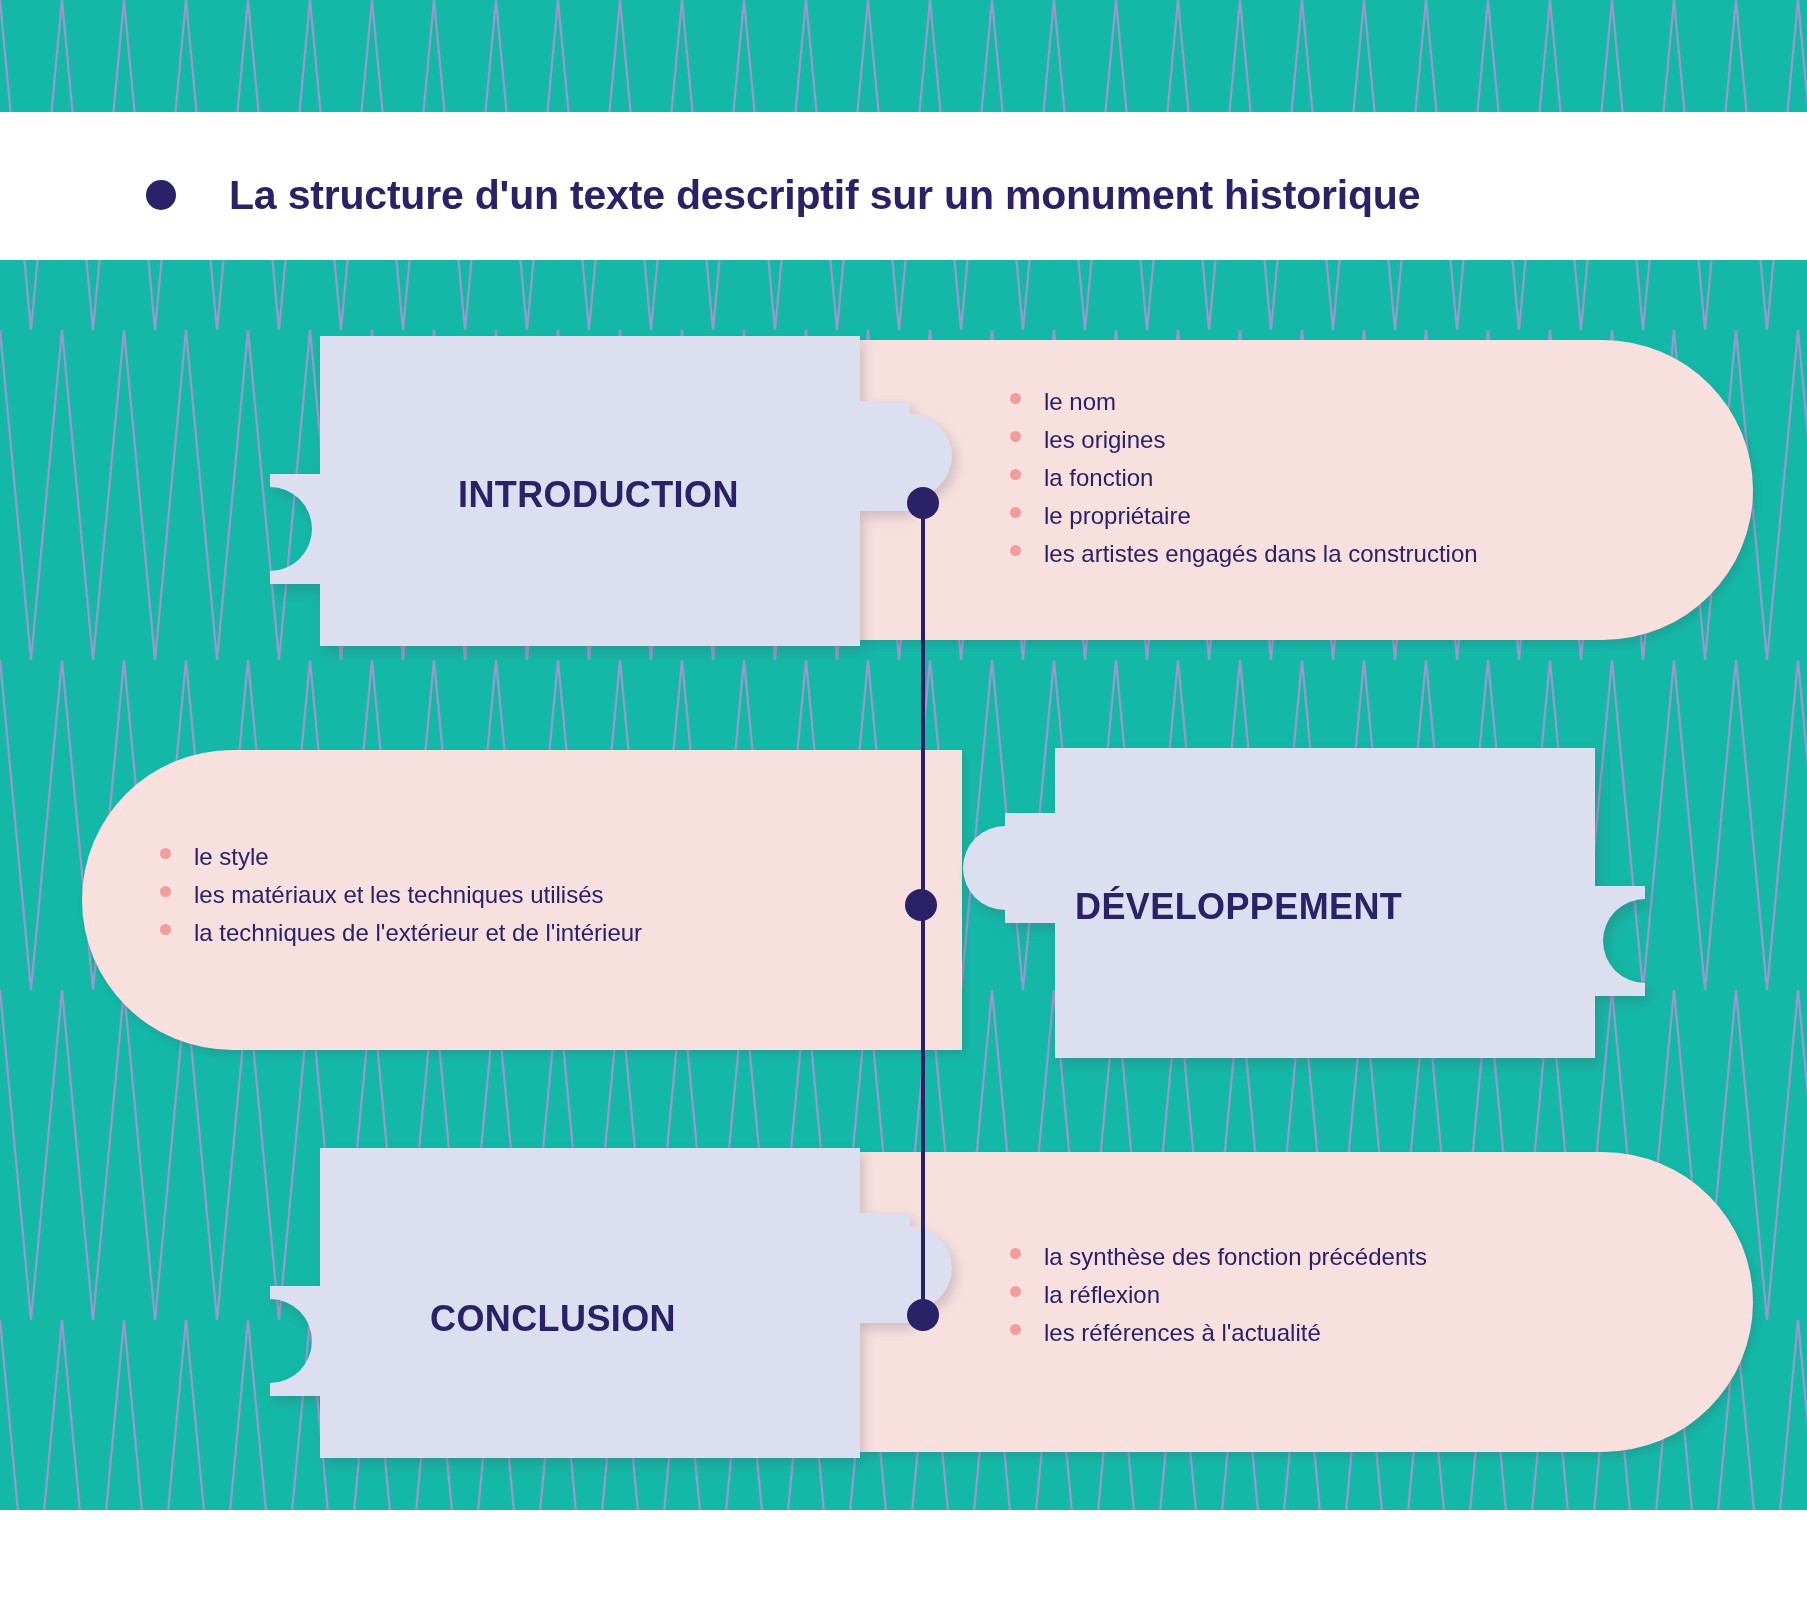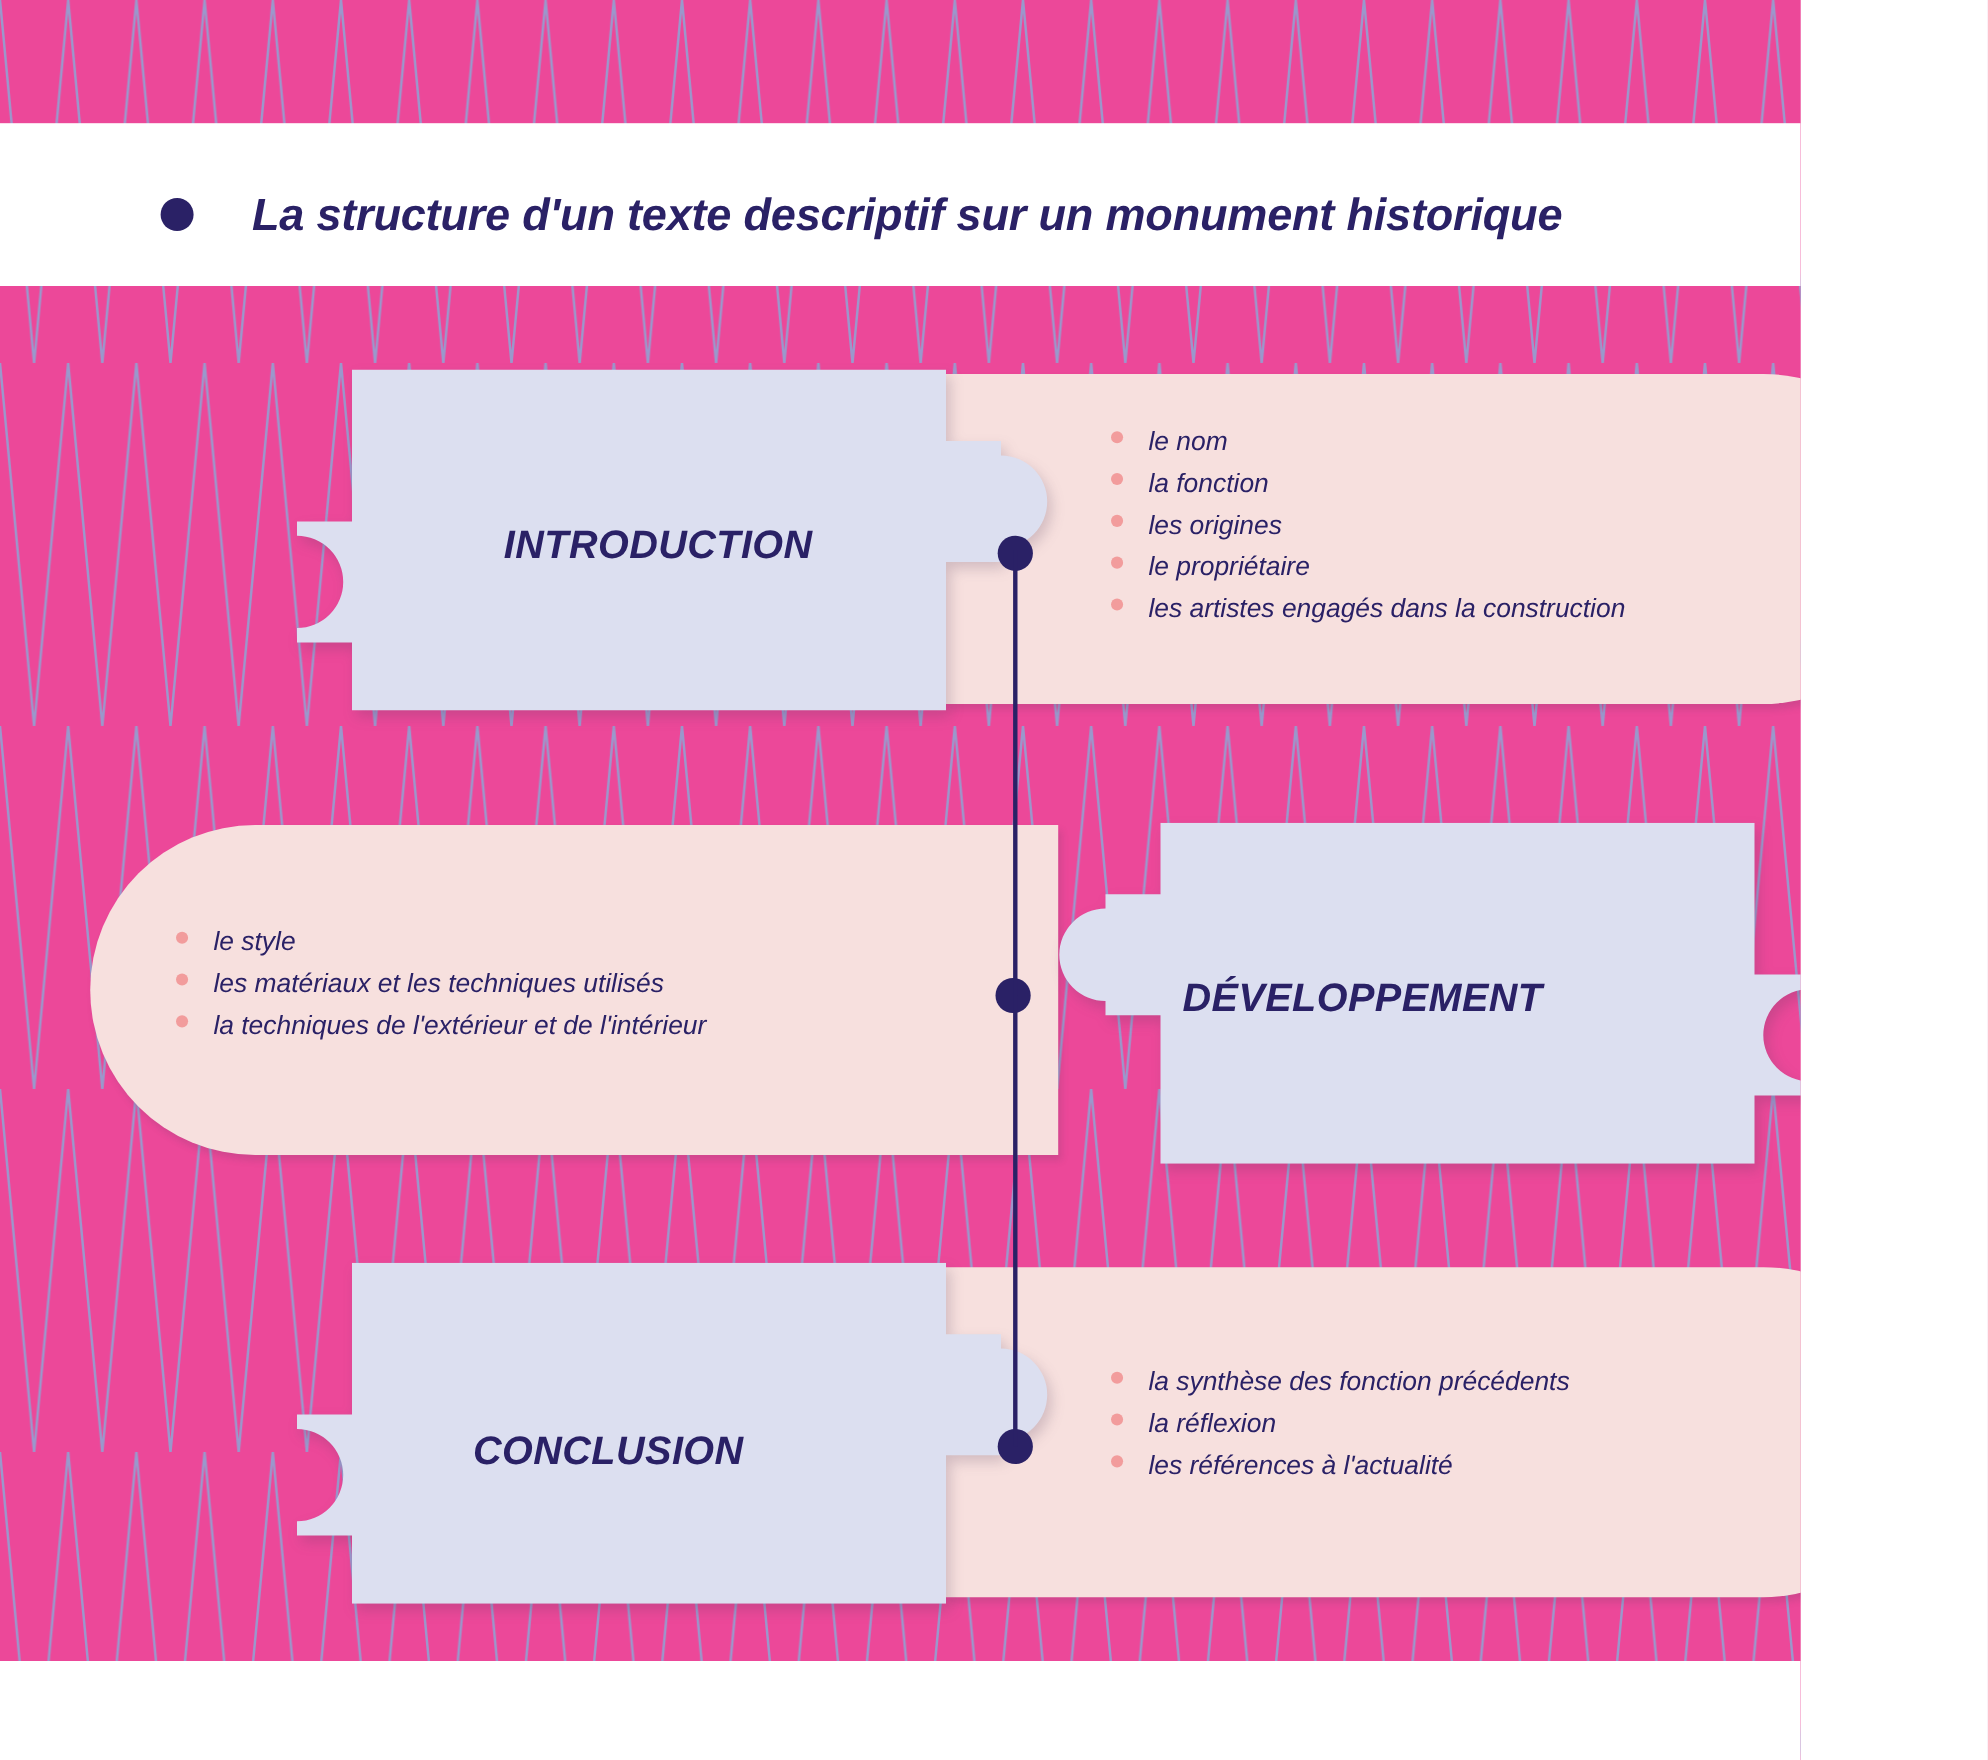--- a/index.html
+++ b/index.html
@@ -6,25 +6,24 @@
     margin: 0;
     padding: 0;
     background: #ffffff;
   }
   body {
     font-family: "Liberation Sans", sans-serif;
   }
 
   #page {
     position: relative;
-    width: 1637px;
+    width: 1807px;
     height: 1600px;
     overflow: hidden;
-    background: #ec4899;
-    font-style: italic;
+    background: #14b8a6;
   }
 
   
   .bg-pattern {
     position: absolute;
     inset: 0;
     z-index: 0;
   }
   .bg-band {
     position: absolute;
@@ -193,25 +192,25 @@
 
     <div class="knob-dot" style="left:907px;top:487px;"></div>
 
     <ul class="bullets" style="left:1010px;top:390px;">
       <li>
         <span class="dot"></span>
         <span class="txt">le nom</span>
       </li>
       <li>
         <span class="dot"></span>
+        <span class="txt">les origines</span>
+      </li>
+      <li>
+        <span class="dot"></span>
         <span class="txt">la fonction</span>
-      </li>
-      <li>
-        <span class="dot"></span>
-        <span class="txt">les origines</span>
       </li>
       <li>
         <span class="dot"></span>
         <span class="txt">le propriétaire</span>
       </li>
       <li>
         <span class="dot"></span>
         <span class="txt">les artistes engagés dans la construction</span>
       </li>
     </ul>

